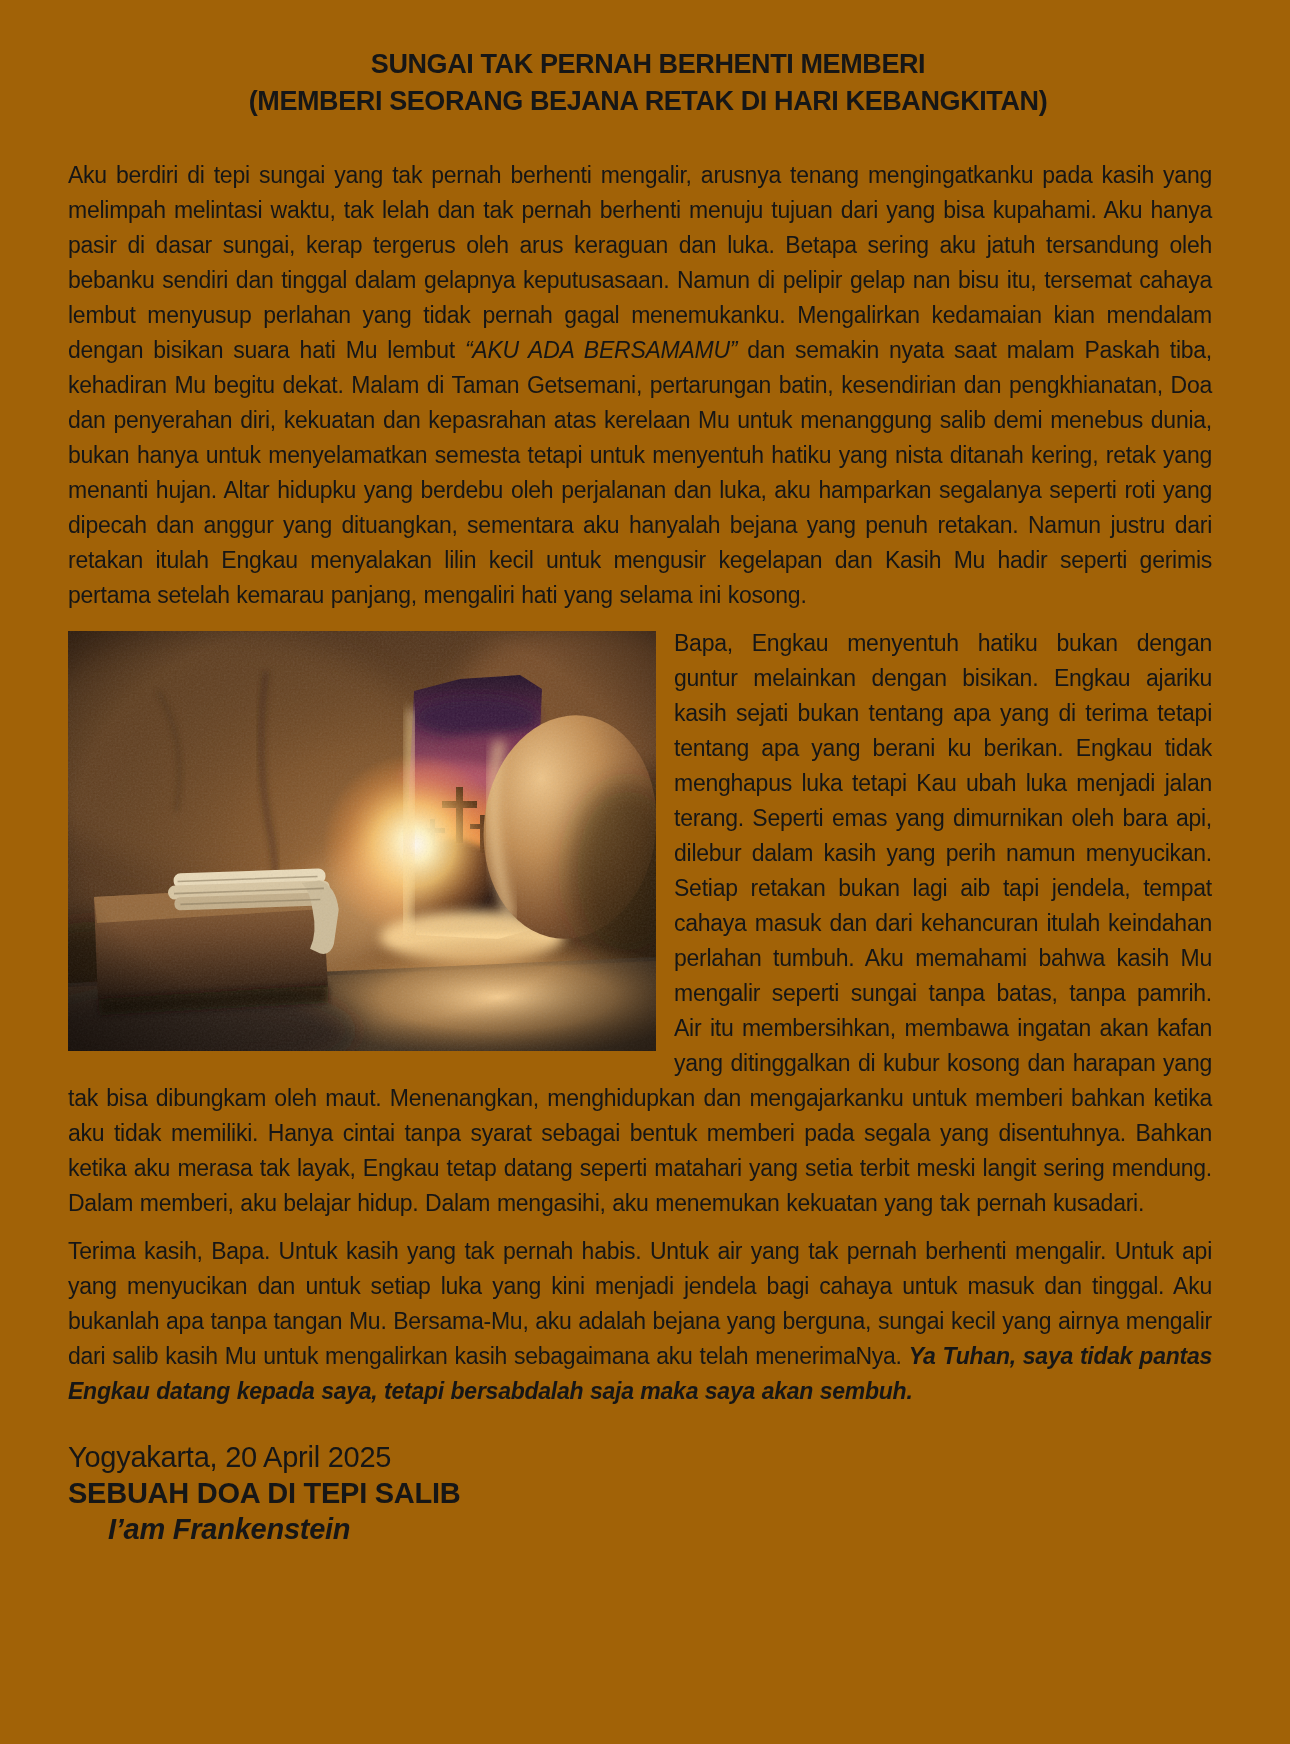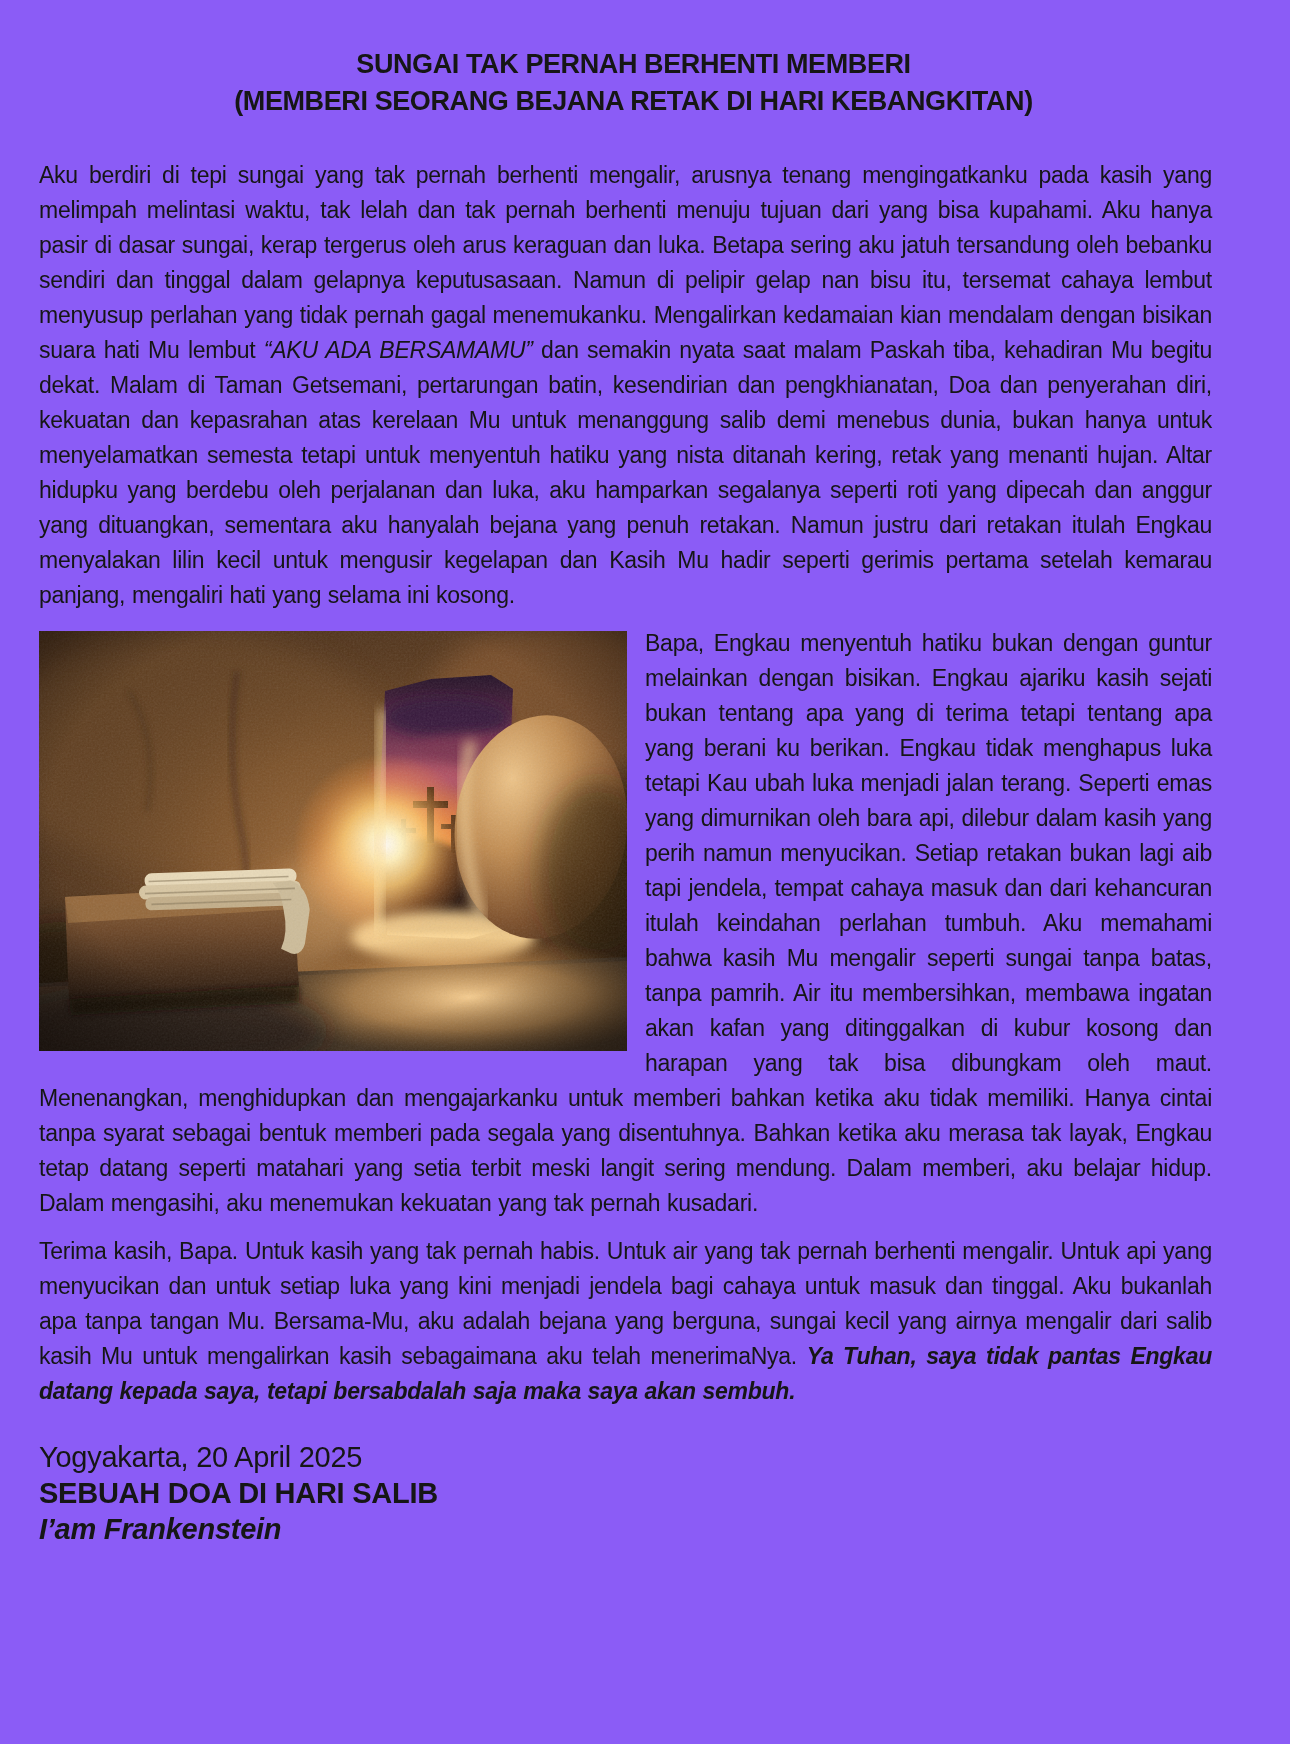--- a/index.html
+++ b/index.html
@@ -7,22 +7,22 @@
     width:1290px;
     min-height:1744px;
     font-family:"Liberation Sans","DejaVu Sans",sans-serif;
     color:#161616;
     -webkit-font-smoothing:antialiased;
   }
   .page{
     box-sizing:border-box;
     width:1290px;
     min-height:1744px;
-    padding:46px 62px 40px 39px;
-    background:#8b5cf6;
+    padding:46px 62px 40px 68px;
+    background:#a16207;
   }
   .doc-title{
     text-align:center;
     font-weight:bold;
     font-size:27px;
     line-height:37px;
     letter-spacing:-0.4px;
     margin:0 0 38px 0;
   }
   .doc-title .tline{display:block;}
@@ -45,21 +45,21 @@
     background:#2c1a0e;
   }
   .signature{
     margin-top:30px;
     font-size:29px;
     line-height:36px;
     letter-spacing:-0.25px;
   }
   .signature .sig-line{display:block;}
   .sig-bold{font-weight:bold;}
-  .sig-bold-italic{font-weight:bold;font-style:italic;}
+  .sig-bold-italic{font-weight:bold;font-style:italic;margin-left:40px;}
   .clearfix::after{content:"";display:block;clear:both;}
 </style>
 </head>
 <body>
 
 <div class="page">
 
   <h1 class="doc-title">
     <span class="tline">SUNGAI TAK PERNAH BERHENTI MEMBERI</span>
     <span class="tline">(MEMBERI SEORANG BEJANA RETAK DI HARI KEBANGKITAN)</span>
@@ -208,17 +208,17 @@
 
         <rect x="0" y="0" width="588" height="420" filter="url(#grain)" opacity="0.13"></rect>
         <rect x="0" y="0" width="588" height="420" fill="url(#vinG)"></rect>
       </g>
     </svg><span>Bapa, Engkau menyentuh hatiku bukan dengan guntur melainkan dengan bisikan. Engkau ajariku kasih sejati bukan tentang apa yang di terima tetapi tentang apa yang berani ku berikan. Engkau tidak menghapus luka tetapi Kau ubah luka menjadi jalan terang. Seperti emas yang dimurnikan oleh bara api, dilebur dalam kasih yang perih namun menyucikan. Setiap retakan bukan lagi aib tapi jendela, tempat cahaya masuk dan dari kehancuran itulah keindahan perlahan tumbuh. Aku memahami bahwa kasih Mu mengalir seperti sungai tanpa batas, tanpa pamrih. Air itu membersihkan, membawa ingatan akan kafan yang ditinggalkan di kubur kosong dan harapan yang tak bisa dibungkam oleh maut. Menenangkan, menghidupkan dan mengajarkanku untuk memberi bahkan ketika aku tidak memiliki. Hanya cintai tanpa syarat sebagai bentuk memberi pada segala yang disentuhnya. Bahkan ketika aku merasa tak layak, Engkau tetap datang seperti matahari yang setia terbit meski langit sering mendung. Dalam memberi, aku belajar hidup. Dalam mengasihi, aku menemukan kekuatan yang tak pernah kusadari.</span></p>
 
   <p class="body-par"><span>Terima kasih, Bapa. Untuk kasih yang tak pernah habis. Untuk air yang tak pernah berhenti mengalir. Untuk api yang menyucikan dan untuk setiap luka yang kini menjadi jendela bagi cahaya untuk masuk dan tinggal. Aku bukanlah apa tanpa tangan Mu. Bersama-Mu, aku adalah bejana yang berguna, sungai kecil yang airnya mengalir dari salib kasih Mu untuk mengalirkan kasih sebagaimana aku telah menerimaNya. </span><span class="bold-italic">Ya Tuhan, saya tidak pantas Engkau datang kepada saya, tetapi bersabdalah saja maka saya akan sembuh.</span></p>
 
   <div class="signature">
     <span class="sig-line">Yogyakarta, 20 April 2025</span>
-    <span class="sig-line sig-bold">SEBUAH DOA DI HARI SALIB</span>
+    <span class="sig-line sig-bold">SEBUAH DOA DI TEPI SALIB</span>
     <span class="sig-line sig-bold-italic">I’am Frankenstein</span>
   </div>
 
 </div>
 
 </body></html>

